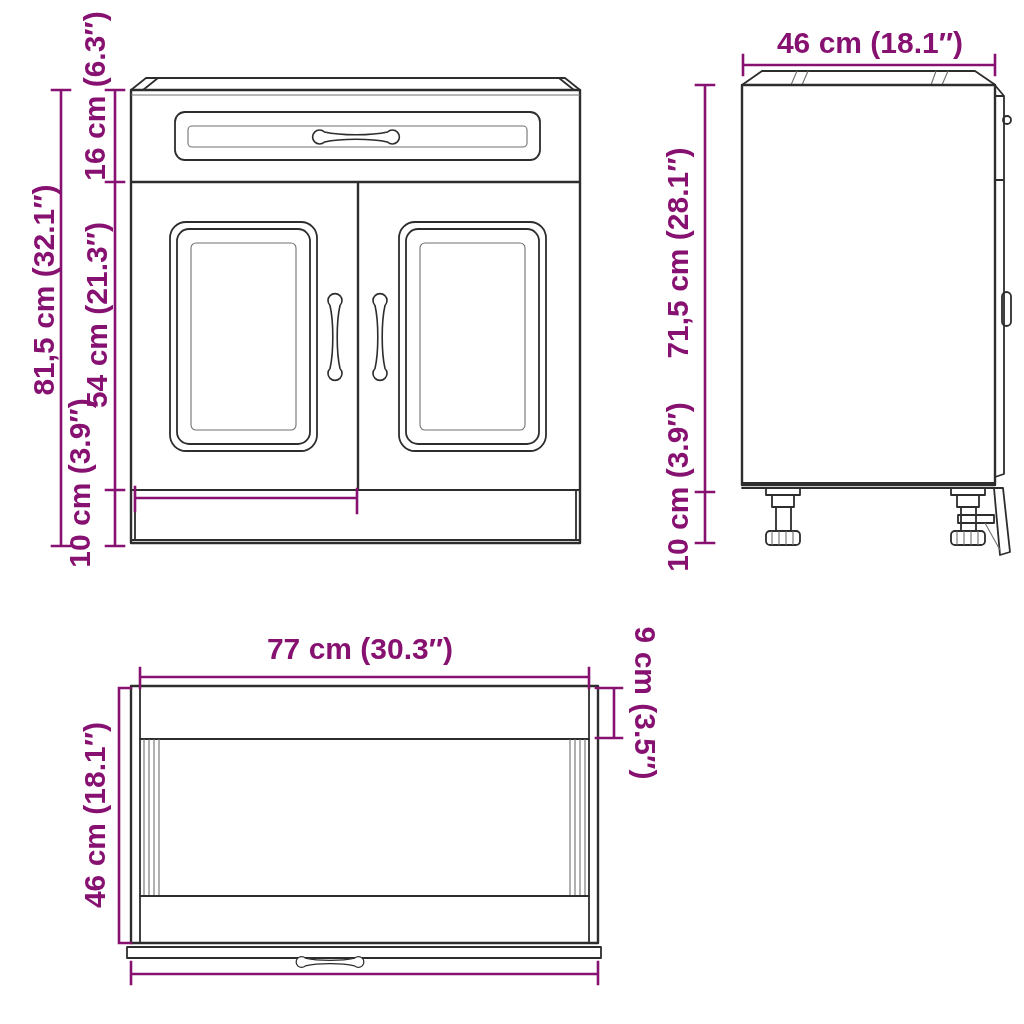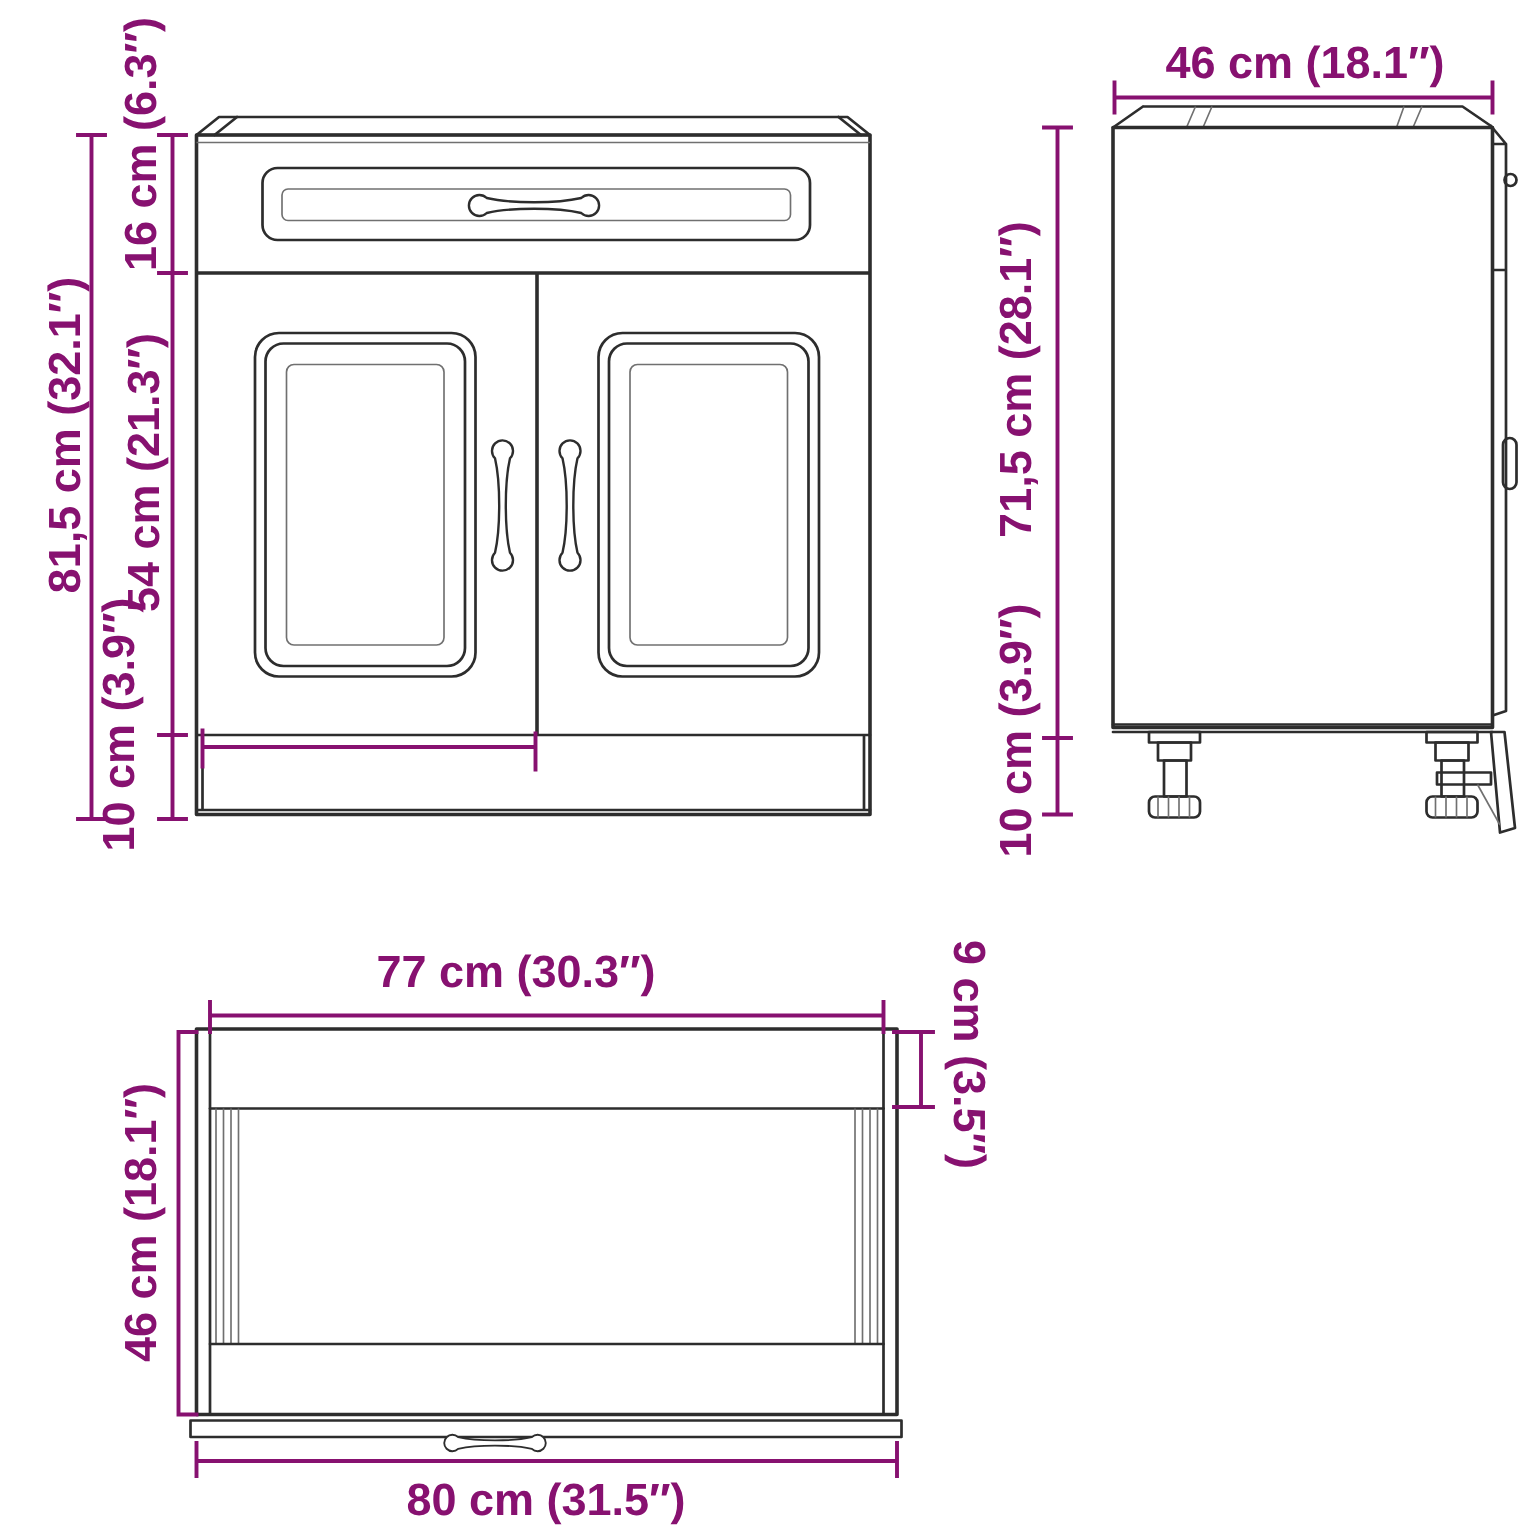--- a/index.html
+++ b/index.html
@@ -125,17 +125,16 @@
 
   <div class="dim-label rot-ccw" style="left:44px;top:290px">81,5 cm (32.1″)</div>
   <div class="dim-label rot-ccw" style="left:95px;top:96px">16 cm (6.3″)</div>
   <div class="dim-label rot-ccw" style="left:97px;top:315px">54 cm (21.3″)</div>
   <div class="dim-label rot-ccw" style="left:80px;top:483px">10 cm (3.9″)</div>
 
   <div class="dim-label" style="left:870px;top:43px">46 cm (18.1″)</div>
   <div class="dim-label rot-ccw" style="left:678px;top:253px">71,5 cm (28.1″)</div>
   <div class="dim-label rot-ccw" style="left:678px;top:487px">10 cm (3.9″)</div>
 
-  <div class="dim-label" style="left:344px;top:649px">77 cm (30.3″)</div>
+  <div class="dim-label" style="left:360px;top:649px">77 cm (30.3″)</div>
   <div class="dim-label rot-cw" style="left:645px;top:703px">9 cm (3.5″)</div>
   <div class="dim-label rot-ccw" style="left:95px;top:815px">46 cm (18.1″)</div>
-  <div class="dim-label" style="left:364px;top:1001px">80 cm (31.5″)</div>
 </div>
 
 </body></html>

